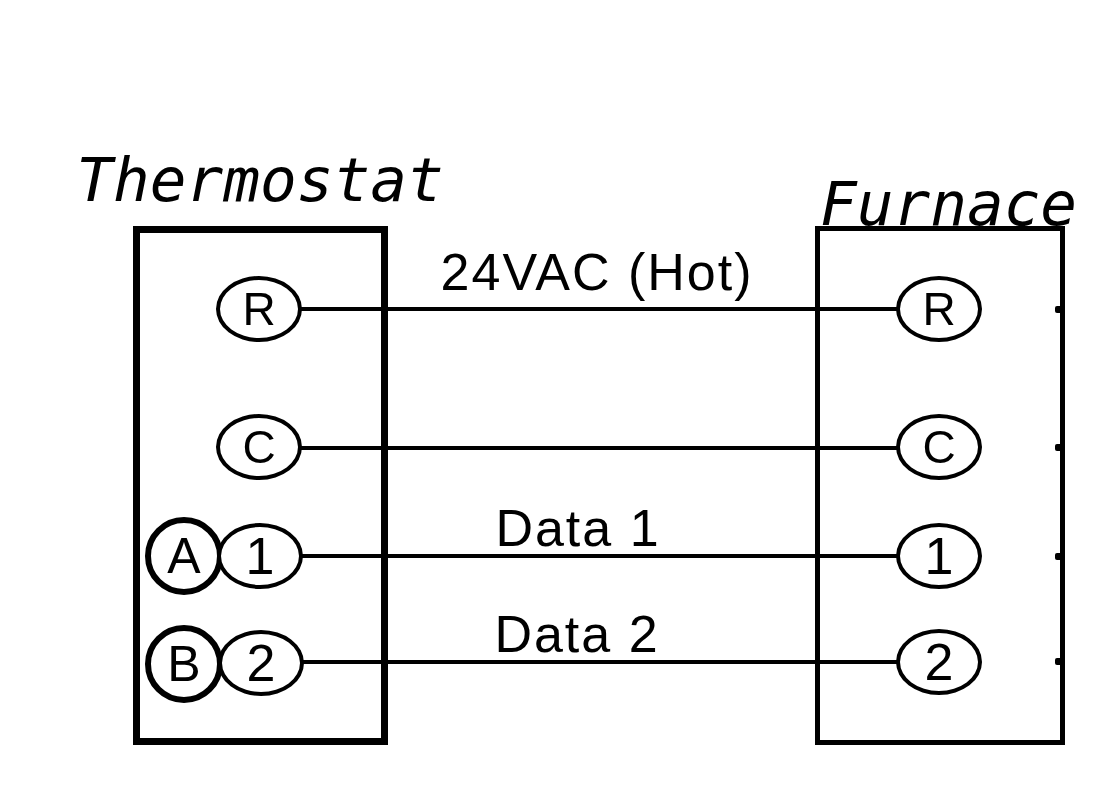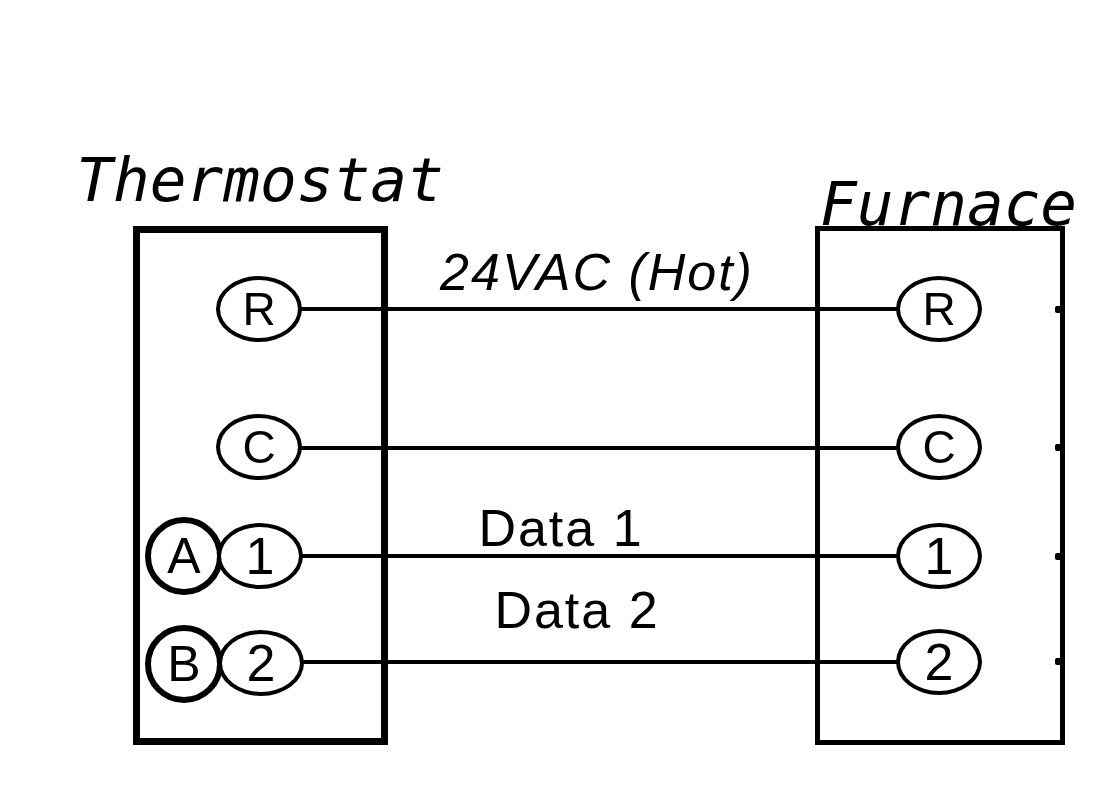--- a/index.html
+++ b/index.html
@@ -45,24 +45,24 @@
   
   .wire-label {
     position: absolute;
     width: 400px;
     text-align: center;
     font-size: 52px;
     line-height: 53px;
     letter-spacing: 2px;
     white-space: pre;
   }
-  .lbl-hot    { left: 397px; top: 246px; font-style: italic; }
+  .lbl-hot    { left: 397px; top: 246px; }
   .lbl-common { left: 380px; top: 334px; }
-  .lbl-d1     { left: 361px; top: 502px; }
-  .lbl-d2     { left: 377px; top: 584px; }
+  .lbl-d1     { left: 378px; top: 502px; }
+  .lbl-d2     { left: 377px; top: 608px; }
 
   
   .term {
     position: absolute;
     box-sizing: border-box;
     width: 86px;
     height: 66px;
     border: 4px solid #000;
     border-radius: 50%;
     background: #fff;

